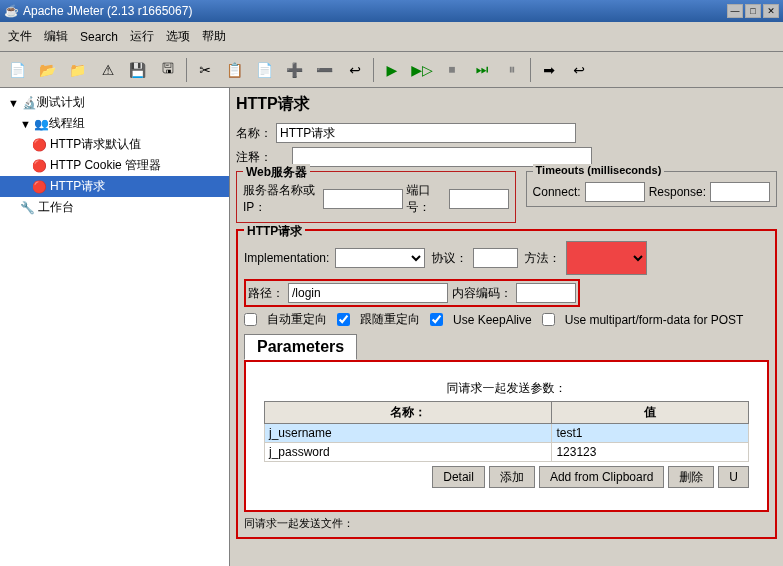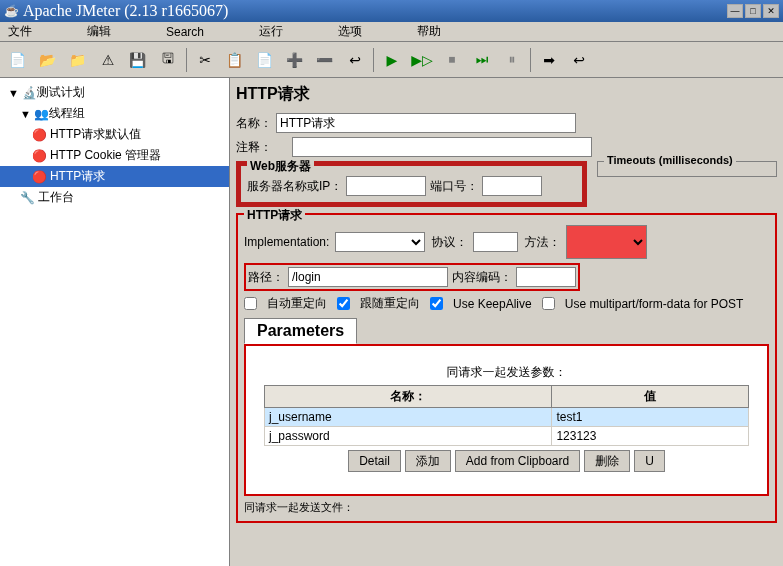--- a/index.html
+++ b/index.html
@@ -8,33 +8,32 @@
     
     .title-bar {
       background: linear-gradient(to bottom, #4a7ec7, #2a5ca0);
       color: white;
       height: 22px;
       display: flex;
       align-items: center;
       padding: 0 4px;
       user-select: none;
     }
-    .title-bar-text { flex: 1; font-size: 16px; font-family: Liberation Serif, serif; }
+    .title-bar-text { flex: 1; font-size: 12px; }
     .title-bar-buttons { display: flex; gap: 2px; }
     .title-bar-btn {
       width: 16px; height: 14px; border: 1px solid #aaa; background: #c0c0c0;
       display: flex; align-items: center; justify-content: center; font-size: 9px; cursor: pointer; color: #000;
     }
     .title-bar-btn.close { background: #c0c0c0; }
 
     
     .menu-bar {
-      background: #d4d0c8; height: 20px; display: flex; align-items: center; padding: 0 2px;
+      background: #d4d0c8; height: 30px; display: flex; align-items: center; padding: 0 2px;
       border-bottom: 1px solid #808080;
-      gap: 43px;
     }
     .menu-item { padding: 2px 6px; font-size: 12px; cursor: pointer; }
 
     
     .toolbar {
       background: #d4d0c8; height: 36px; display: flex; align-items: center; padding: 2px 4px;
       border-bottom: 1px solid #808080; gap: 2px;
     }
     .toolbar-btn {
       width: 28px; height: 28px; border: 1px solid transparent; background: transparent;
@@ -64,21 +63,21 @@
     .panel-title { font-size: 16px; font-weight: bold; color: #000; margin-bottom: 8px; }
 
     .form-row { display: flex; align-items: center; margin-bottom: 4px; }
     .form-input {
       border: 1px solid #808080; background: white; height: 20px; font-size: 12px;
       padding: 1px 3px; font-family: inherit;
     }
 
     
     .section-box {
-      border: 5px solid #b91c1c; background: #d4d0c8; padding: 6px; margin-bottom: 6px; position: relative;
+      border: 1px solid #b91c1c; background: #d4d0c8; padding: 6px; margin-bottom: 6px; position: relative;
     }
     .section-title {
       position: absolute; top: -8px; left: 6px; background: #d4d0c8;
       padding: 0 3px; font-size: 12px; font-weight: bold;
     }
 
     
     .highlight-red { border: 2px solid #cc0000 !important; }
 
     
@@ -110,21 +109,21 @@
     .params-table { width: 100%; border-collapse: collapse; font-size: 12px; }
     .params-table th {
       background: #e8e4dc; border: 1px solid #808080; padding: 2px 4px; text-align: center;
     }
     .params-table td {
       border: 1px solid #d0ccc4; padding: 2px 4px; background: white;
     }
     .params-table tr.selected td { background: #cce8ff; }
 
     
-    .button-row { display: flex; justify-content: center; gap: 4px; padding: 4px 0; }
+    .button-row { display: flex; justify-content: flex-end; gap: 4px; padding: 4px 0; }
     .btn {
       height: 22px; padding: 0 10px; border: 1px solid #808080; background: #d4d0c8;
       font-size: 12px; cursor: pointer; font-family: inherit;
     }
 
     .web-server-row { display: flex; gap: 6px; align-items: flex-start; margin-bottom: 6px; }
     .ws-section { flex: 1; }
     .to-section { min-width: 180px; }
   </style>
 </head>
@@ -224,20 +223,26 @@
         <span class="section-title">Web服务器</span>
         <div style="display:flex;align-items:center;gap:4px;">
           <span>服务器名称或IP：</span>
           <input class="form-input" style="width: 80px;" value="">
           <span>端口号：</span>
           <input class="form-input" style="width: 60px;" value="">
         </div>
       </div>
       <div class="to-section" style="border:1px solid #808080;padding:4px 6px;position:relative;padding-top:10px;margin-bottom:6px;margin-left:4px;">
         <span style="position:absolute;top:-8px;left:6px;background:#d4d0c8;padding:0 3px;font-size:11px;font-weight:bold;">Timeouts (milliseconds)</span>
+        <div style="display:flex;align-items:center;gap:4px;">
+          <span>Connect:</span>
+          <input class="form-input" style="width: 60px;">
+          <span>Response:</span>
+          <input class="form-input" style="width: 60px;">
+        </div>
       </div>
     </div>
 
     <div class="section-box highlight-red" style="padding-top:10px; margin-bottom:6px;">
       <span class="section-title">HTTP请求</span>
 
       
       <div class="impl-row">
         <span>Implementation:</span>
         <select class="impl-select" style="width:90px;">

